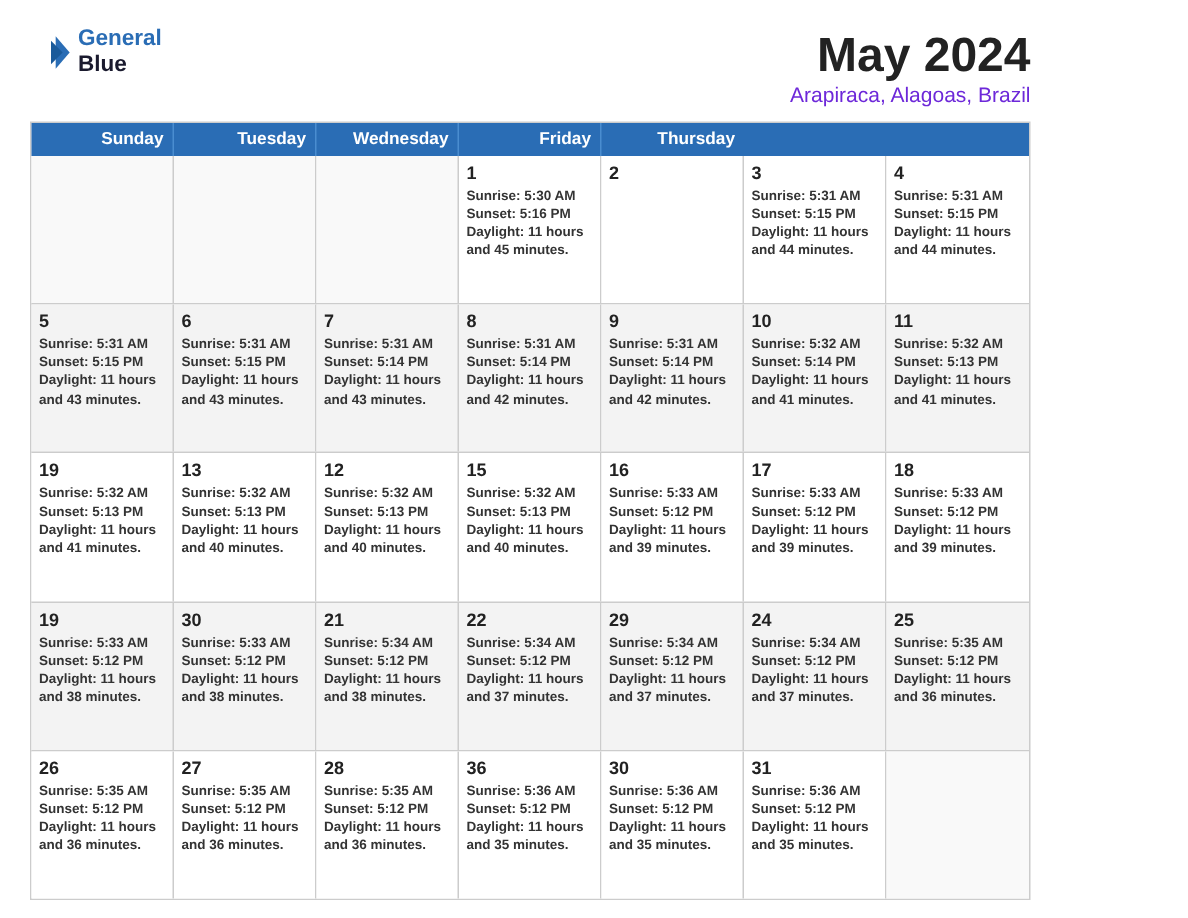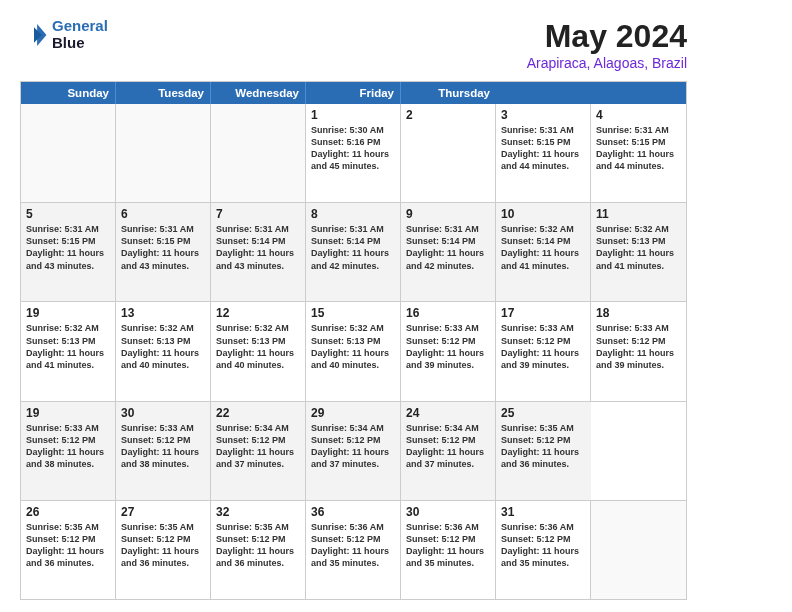--- a/index.html
+++ b/index.html
@@ -280,20 +280,27 @@
 and 38 minutes.</div>
           </div>
           <div class="cal-cell">
             <div class="day-num">30</div>
             <div class="info">Sunrise: 5:33 AM
 Sunset: 5:12 PM
 Daylight: 11 hours
 and 38 minutes.</div>
           </div>
           <div class="cal-cell">
+            <div class="day-num">21</div>
+            <div class="info">Sunrise: 5:34 AM
+Sunset: 5:12 PM
+Daylight: 11 hours
+and 38 minutes.</div>
+          </div>
+          <div class="cal-cell">
             <div class="day-num">22</div>
             <div class="info">Sunrise: 5:34 AM
 Sunset: 5:12 PM
 Daylight: 11 hours
 and 37 minutes.</div>
           </div>
           <div class="cal-cell">
             <div class="day-num">29</div>
             <div class="info">Sunrise: 5:34 AM
 Sunset: 5:12 PM
@@ -324,21 +331,21 @@
 and 36 minutes.</div>
           </div>
           <div class="cal-cell">
             <div class="day-num">27</div>
             <div class="info">Sunrise: 5:35 AM
 Sunset: 5:12 PM
 Daylight: 11 hours
 and 36 minutes.</div>
           </div>
           <div class="cal-cell">
-            <div class="day-num">32</div>
+            <div class="day-num">28</div>
             <div class="info">Sunrise: 5:35 AM
 Sunset: 5:12 PM
 Daylight: 11 hours
 and 36 minutes.</div>
           </div>
           <div class="cal-cell">
             <div class="day-num">36</div>
             <div class="info">Sunrise: 5:36 AM
 Sunset: 5:12 PM
 Daylight: 11 hours

